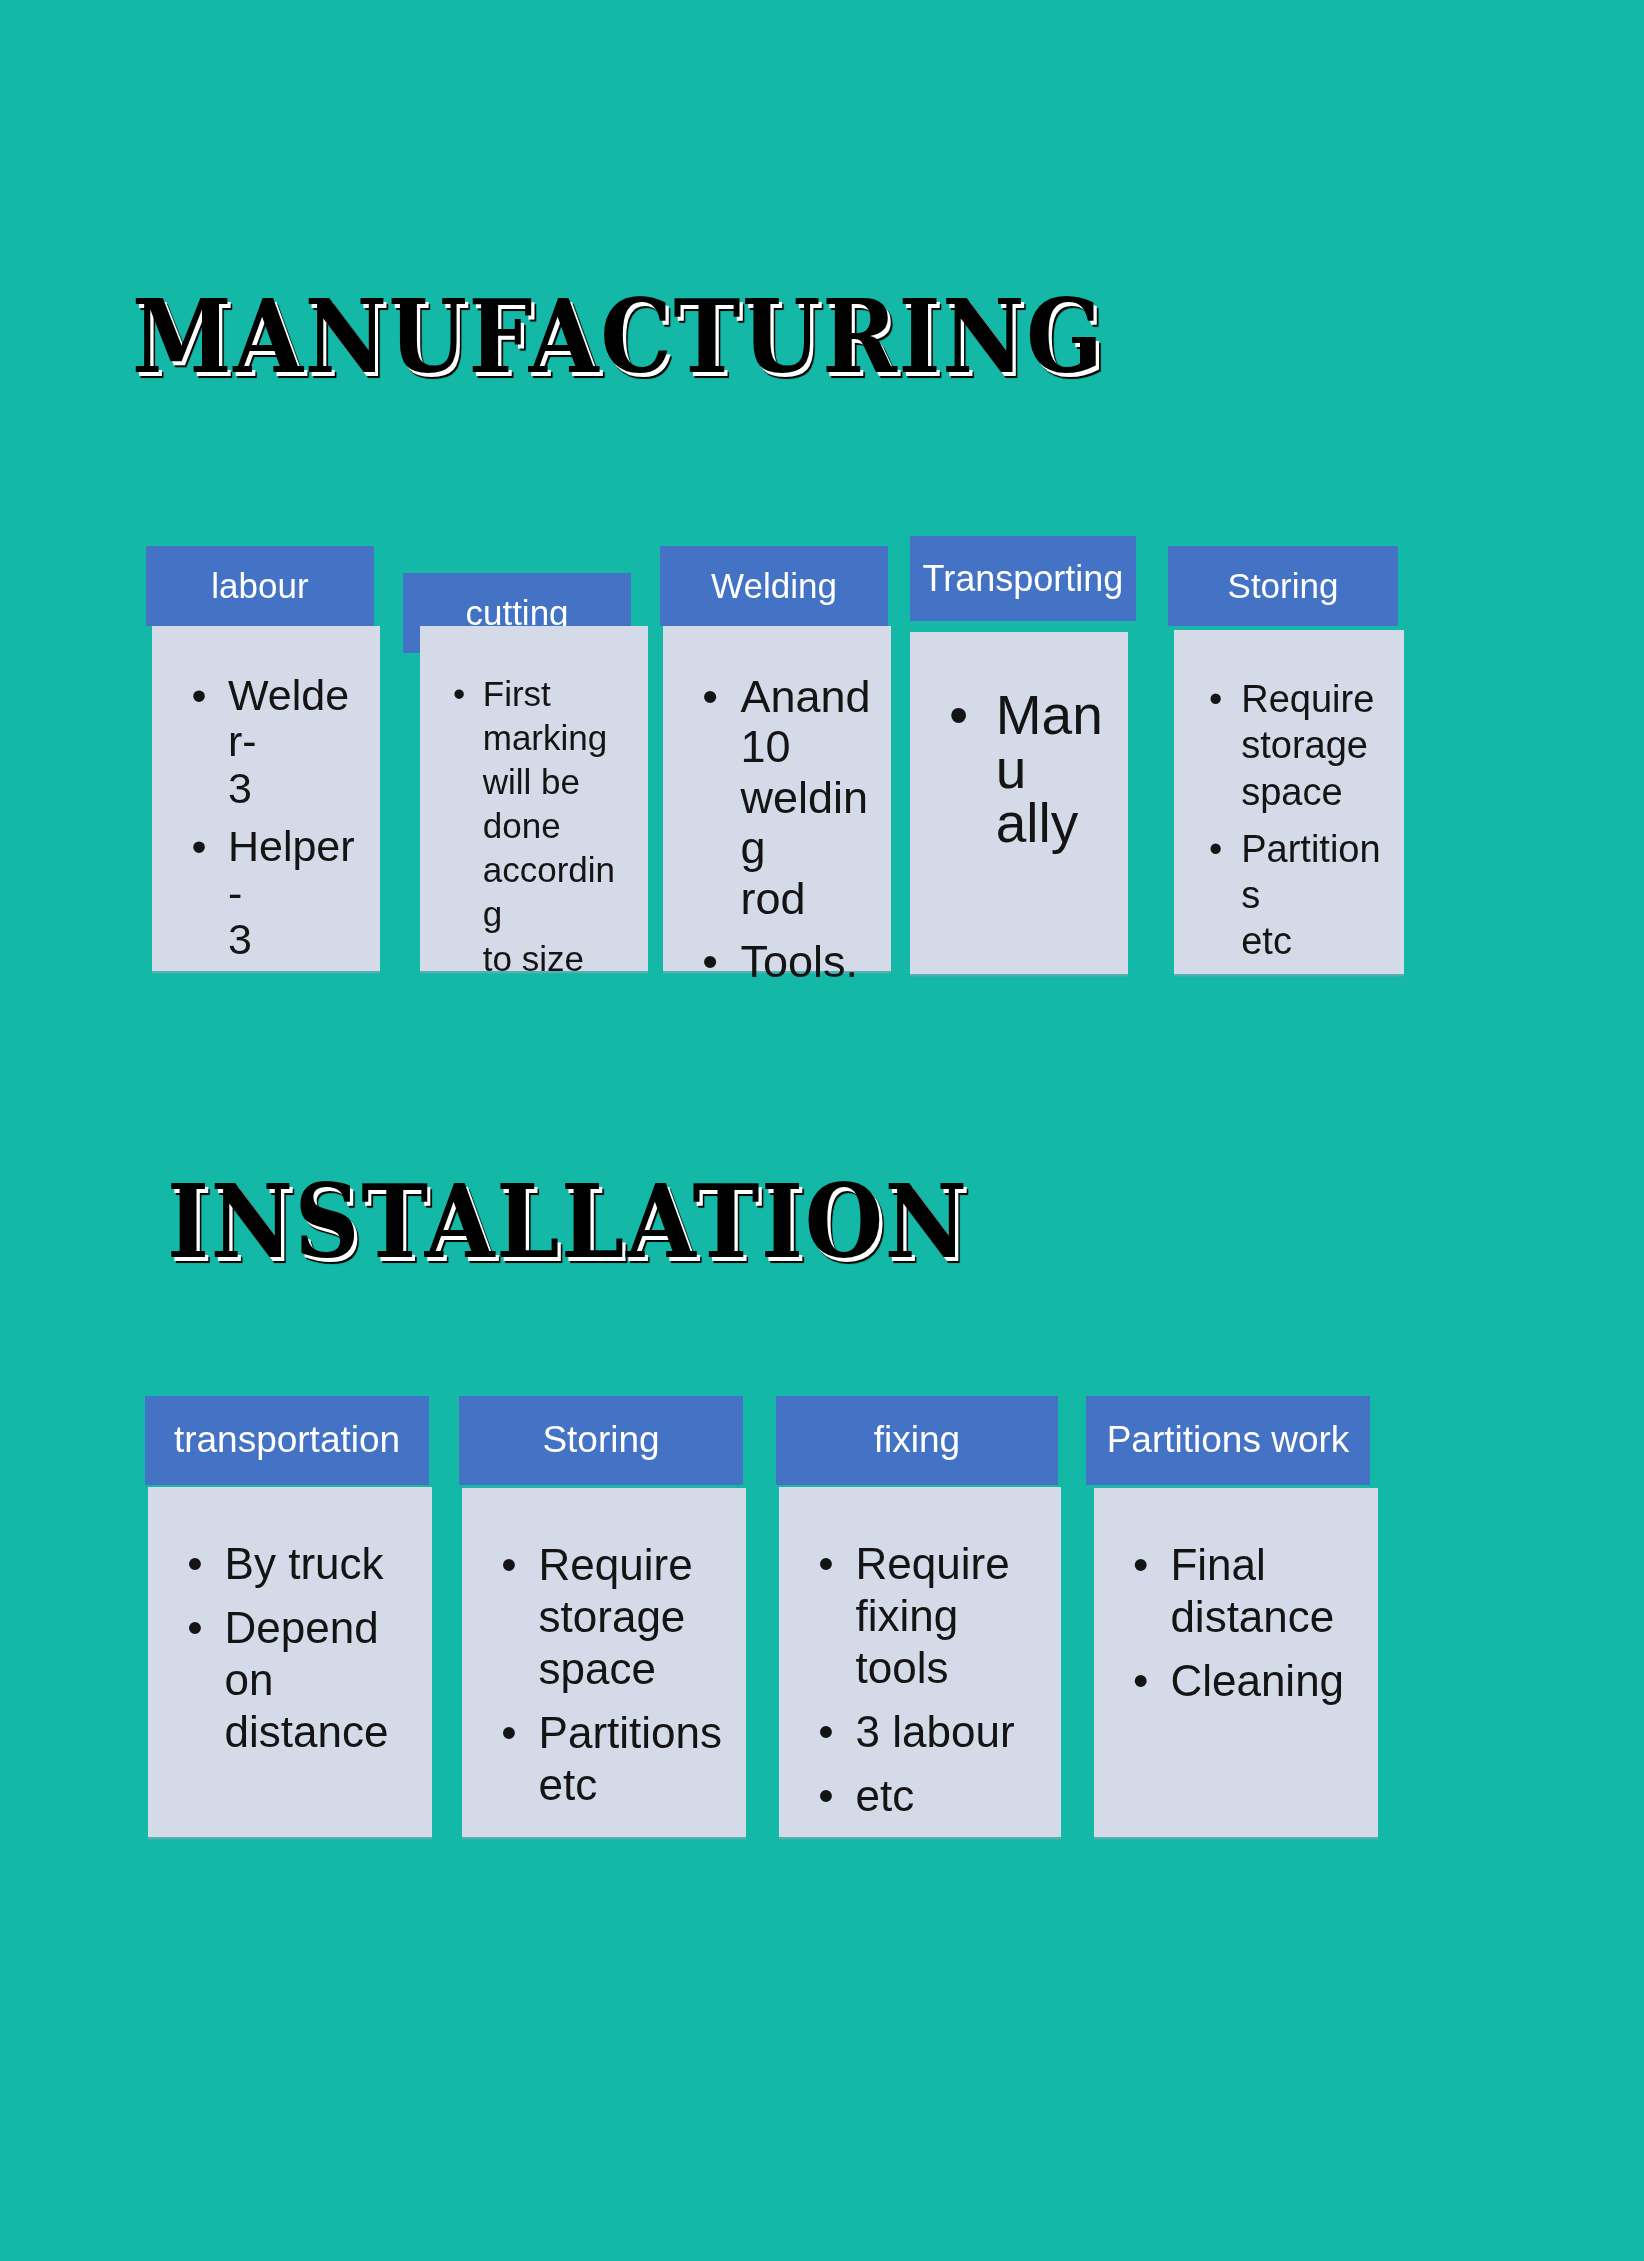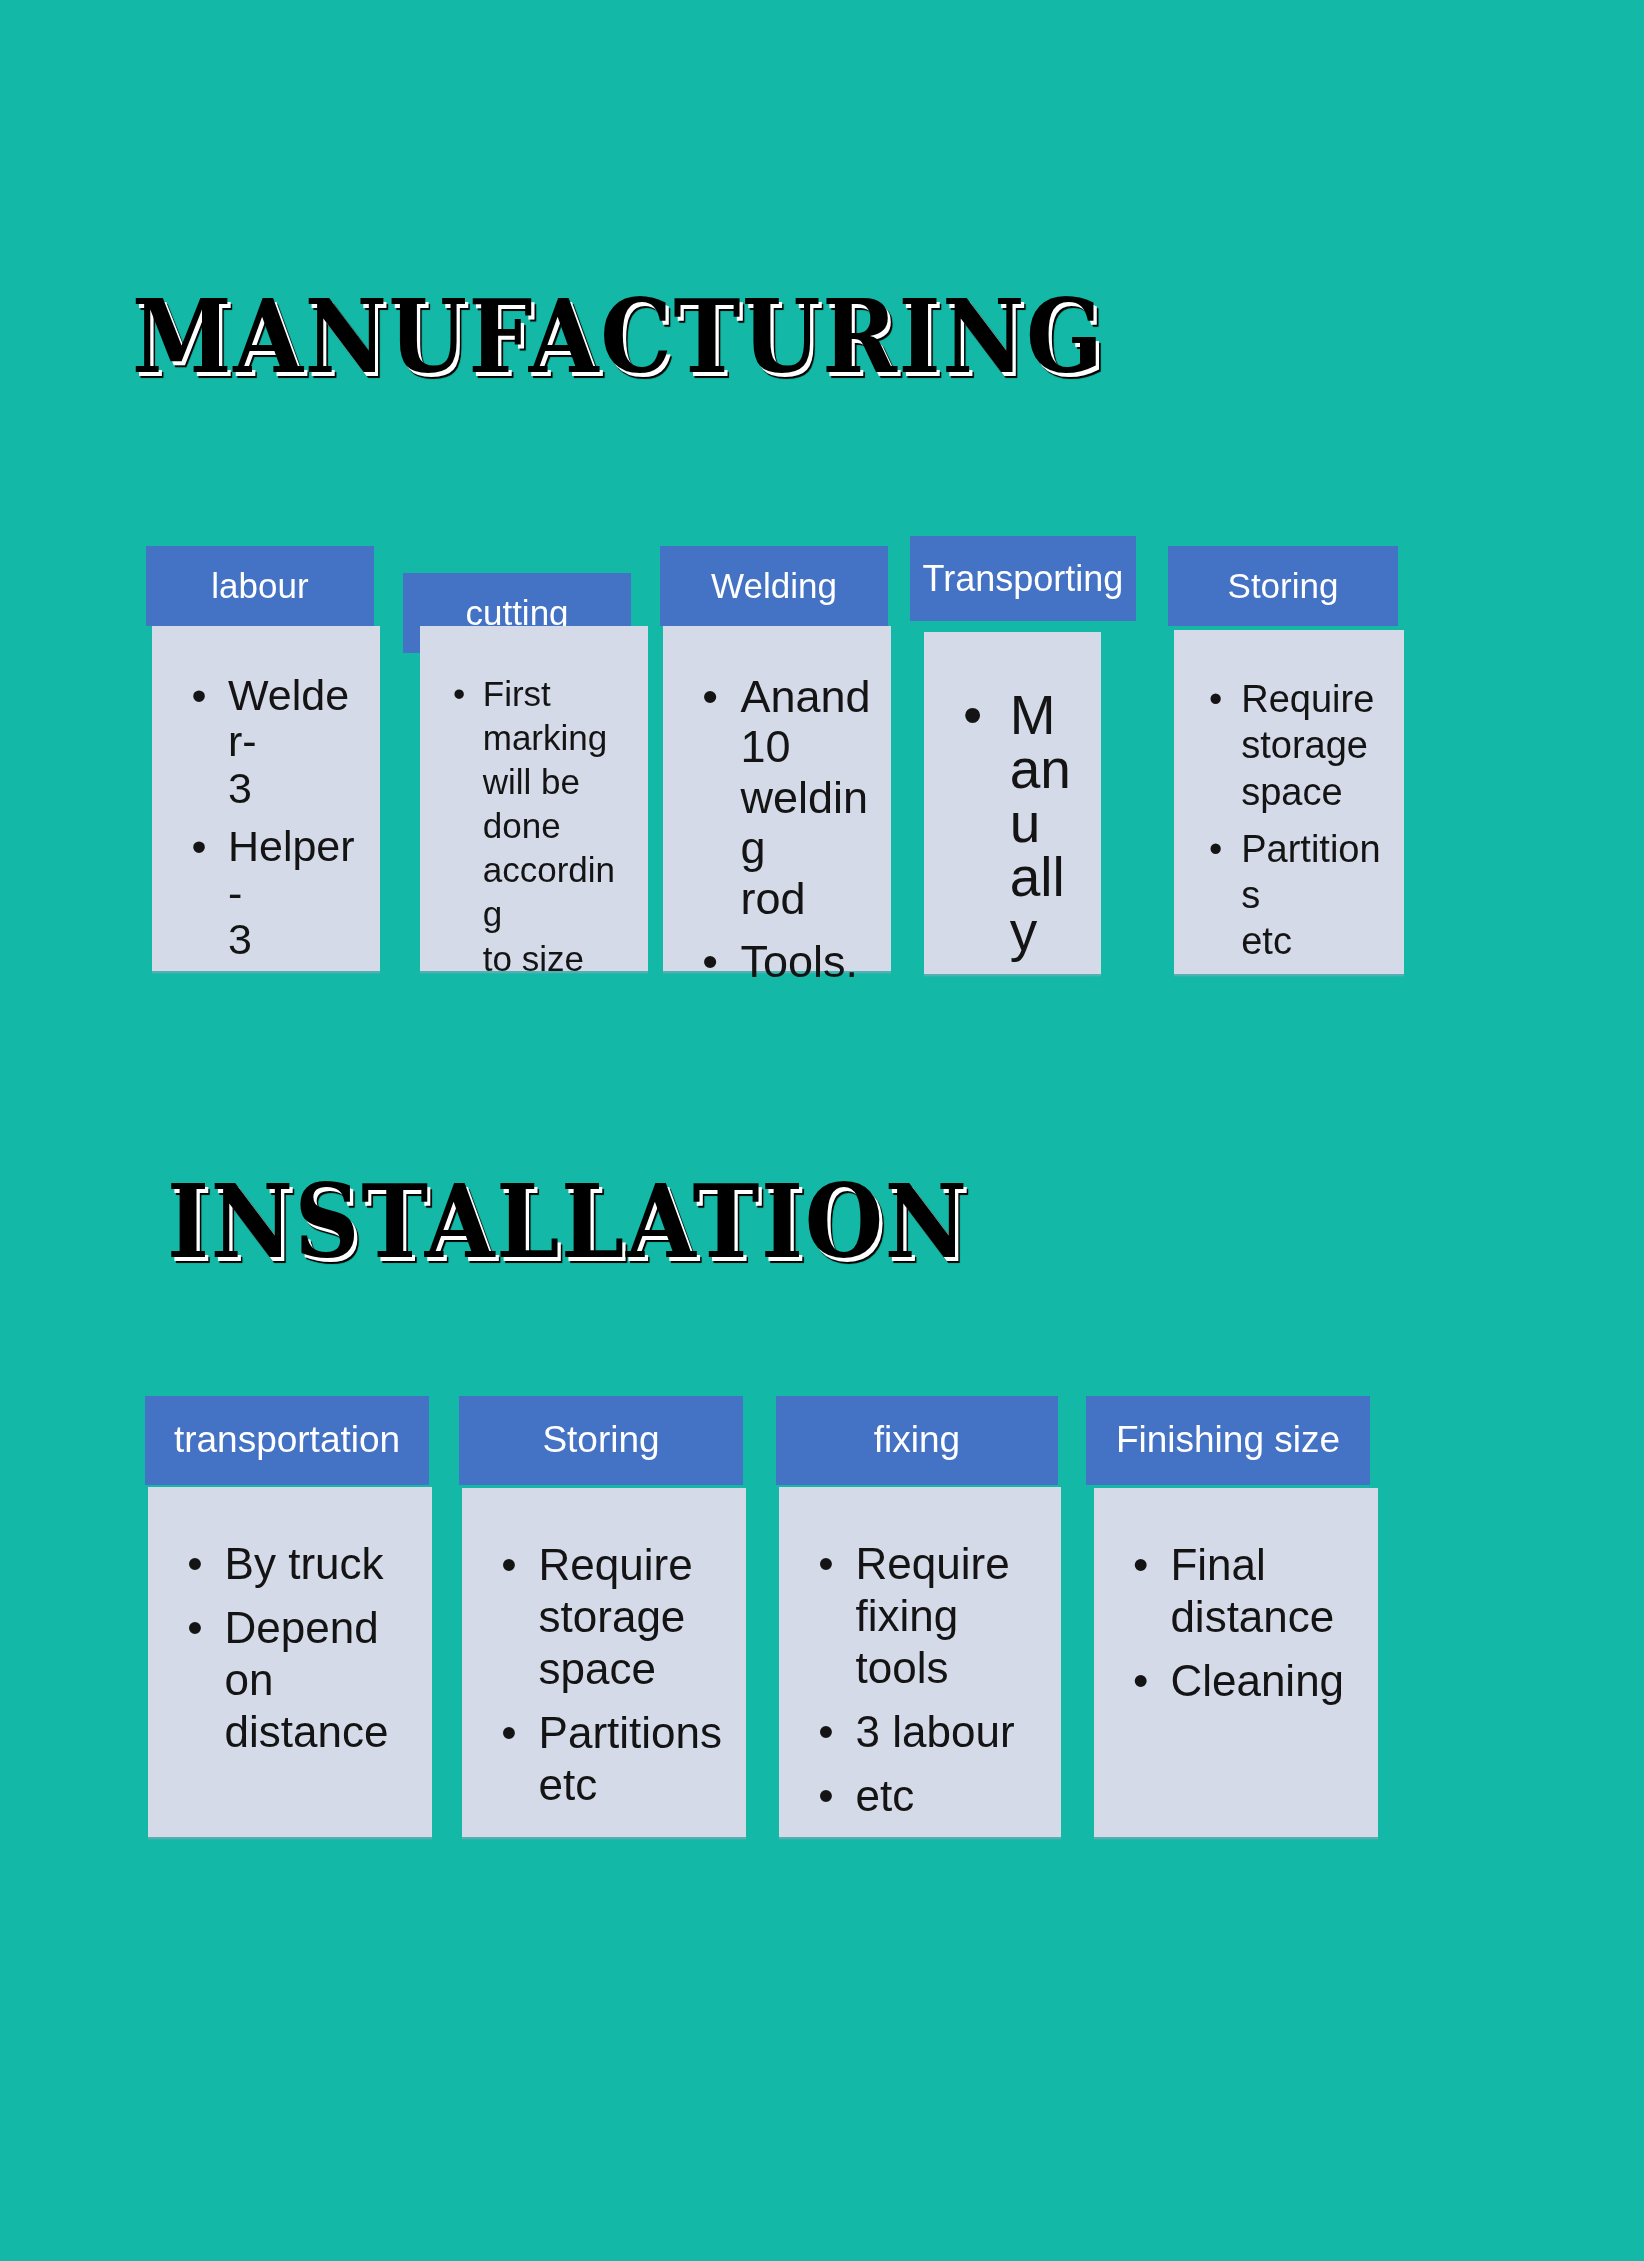--- a/index.html
+++ b/index.html
@@ -108,21 +108,21 @@
 10
 welding
 rod</li>
         <li>Tools.</li>
       </ul>
     </div>
   </div>
 
   <div class="box" style="left:910px; top:536px; width:226px; height:440px;">
     <div class="box-header" style="height:85px; font-size:36px;">Transporting</div>
-    <div class="box-body fs-transporting" style="left:14px; top:96px; width:177px; height:342px;">
+    <div class="box-body fs-transporting" style="left:0; top:96px; width:218px; height:342px;">
       <ul class="bullets" style="padding-top:45px;">
         <li>Manu
 ally</li>
       </ul>
     </div>
   </div>
 
   <div class="box" style="left:1168px; top:546px; width:230px; height:429px;">
     <div class="box-header" style="height:80px;">Storing</div>
     <div class="box-body fs-storing1" style="left:6.4px; top:84px; width:230px; height:344px;">
@@ -170,21 +170,21 @@
         <li>Require
 fixing
 tools</li>
         <li>3 labour</li>
         <li>etc</li>
       </ul>
     </div>
   </div>
 
   <div class="box" style="left:1086px; top:1396px; width:284px; height:441px;">
-    <div class="box-header hdr-row2" style="height:89px;">Finishing size</div>
+    <div class="box-header hdr-row2" style="height:89px;">Partitions work</div>
     <div class="box-body fs-row2" style="left:8px; top:92px; width:284px; height:349px;">
       <ul class="bullets" style="padding-top:39px;">
         <li>Final
 distance</li>
         <li>Cleaning</li>
       </ul>
     </div>
   </div>
 
 </div>

